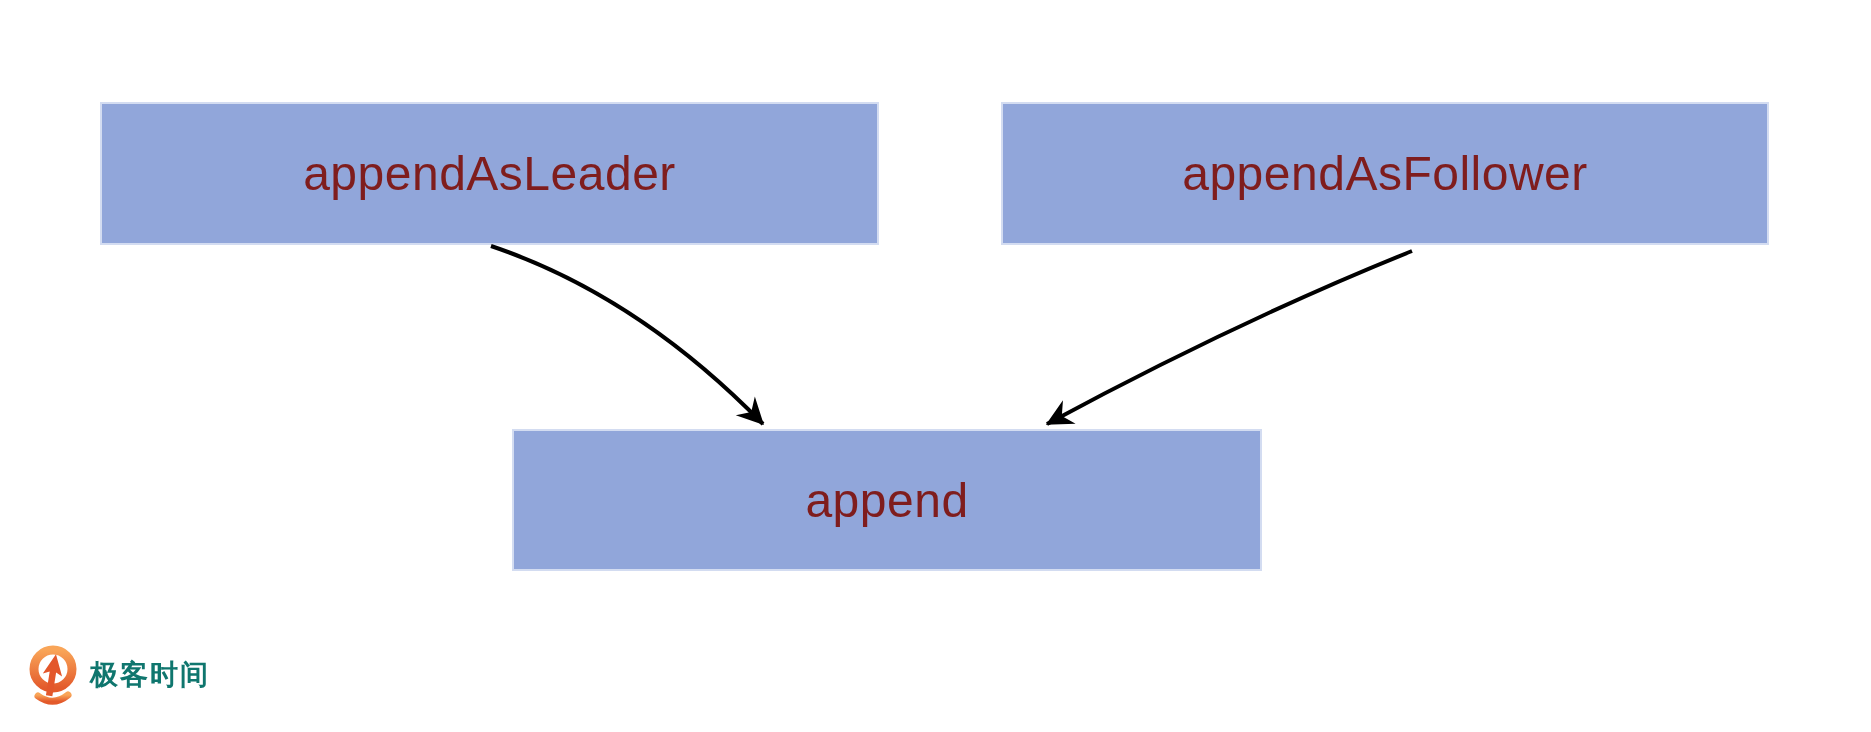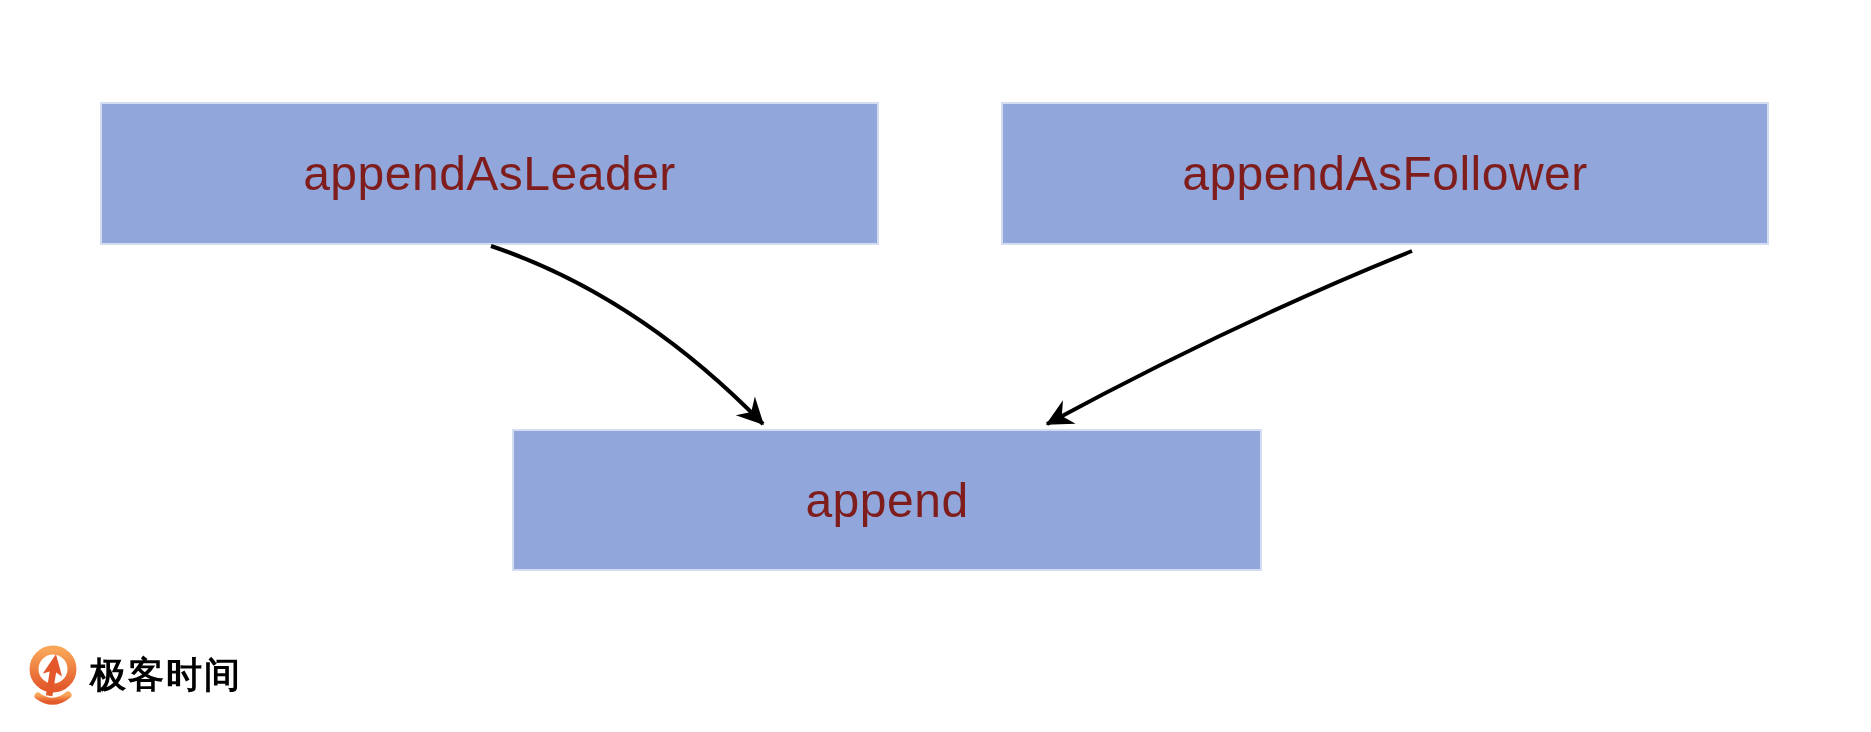--- a/index.html
+++ b/index.html
@@ -43,23 +43,23 @@
     position: absolute;
     left: 28px;
     top: 644px;
     height: 68px;
     display: flex;
     align-items: center;
     gap: 12px;
   }
   .logo-icon { width: 50px; height: 66px; display: block; }
   .logo-text {
-    font-size: 36px;
+    font-size: 28px;
     font-weight: 600;
-    color: #000000;
+    color: #0f766e;
     letter-spacing: 2px;
     line-height: 1;
     padding-bottom: 6px;
   }
 </style>
 </head>
 <body>
 
 <div class="canvas">
 

